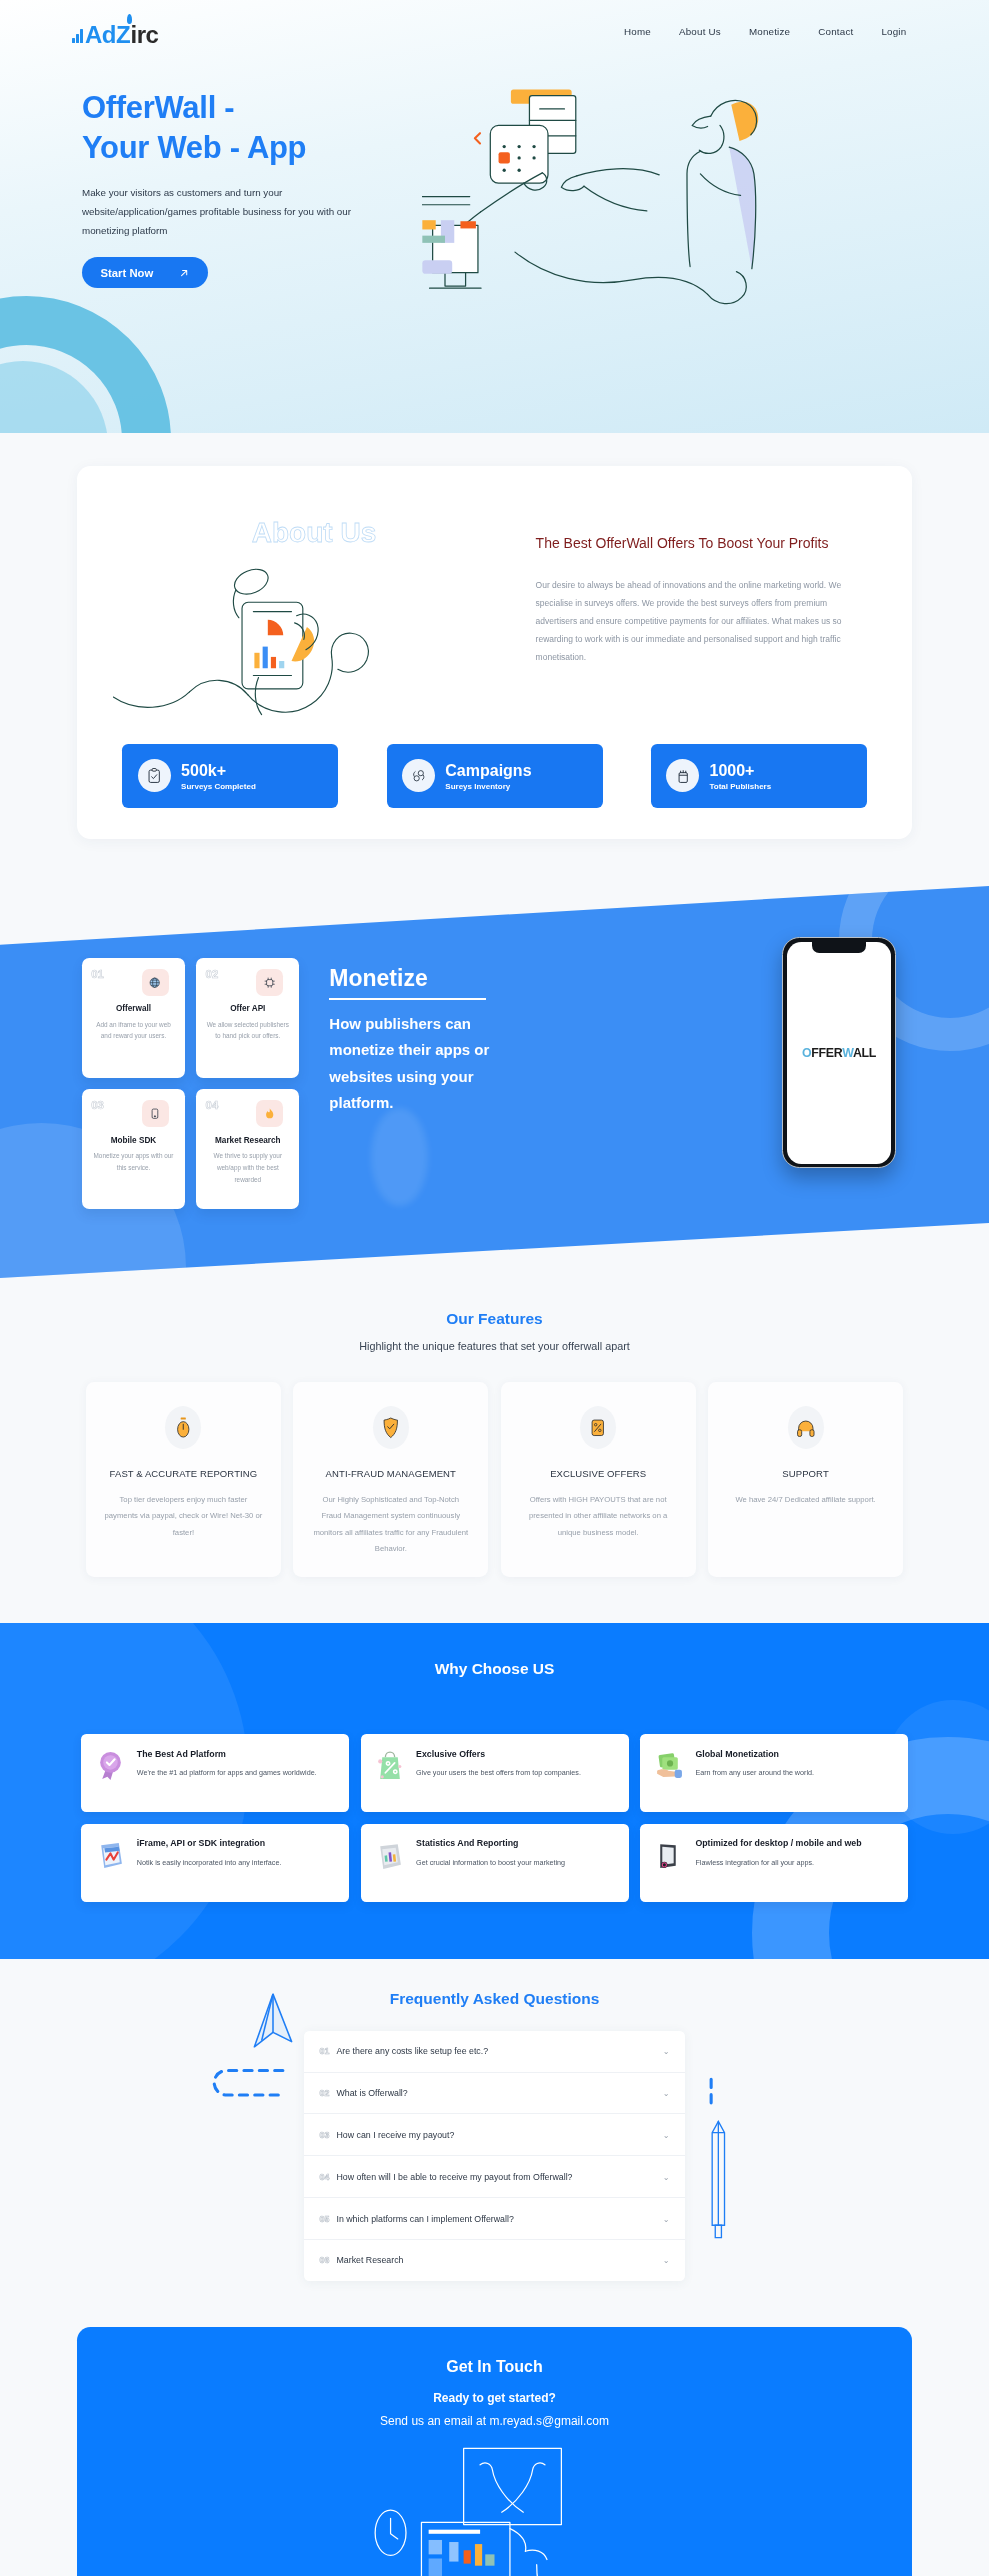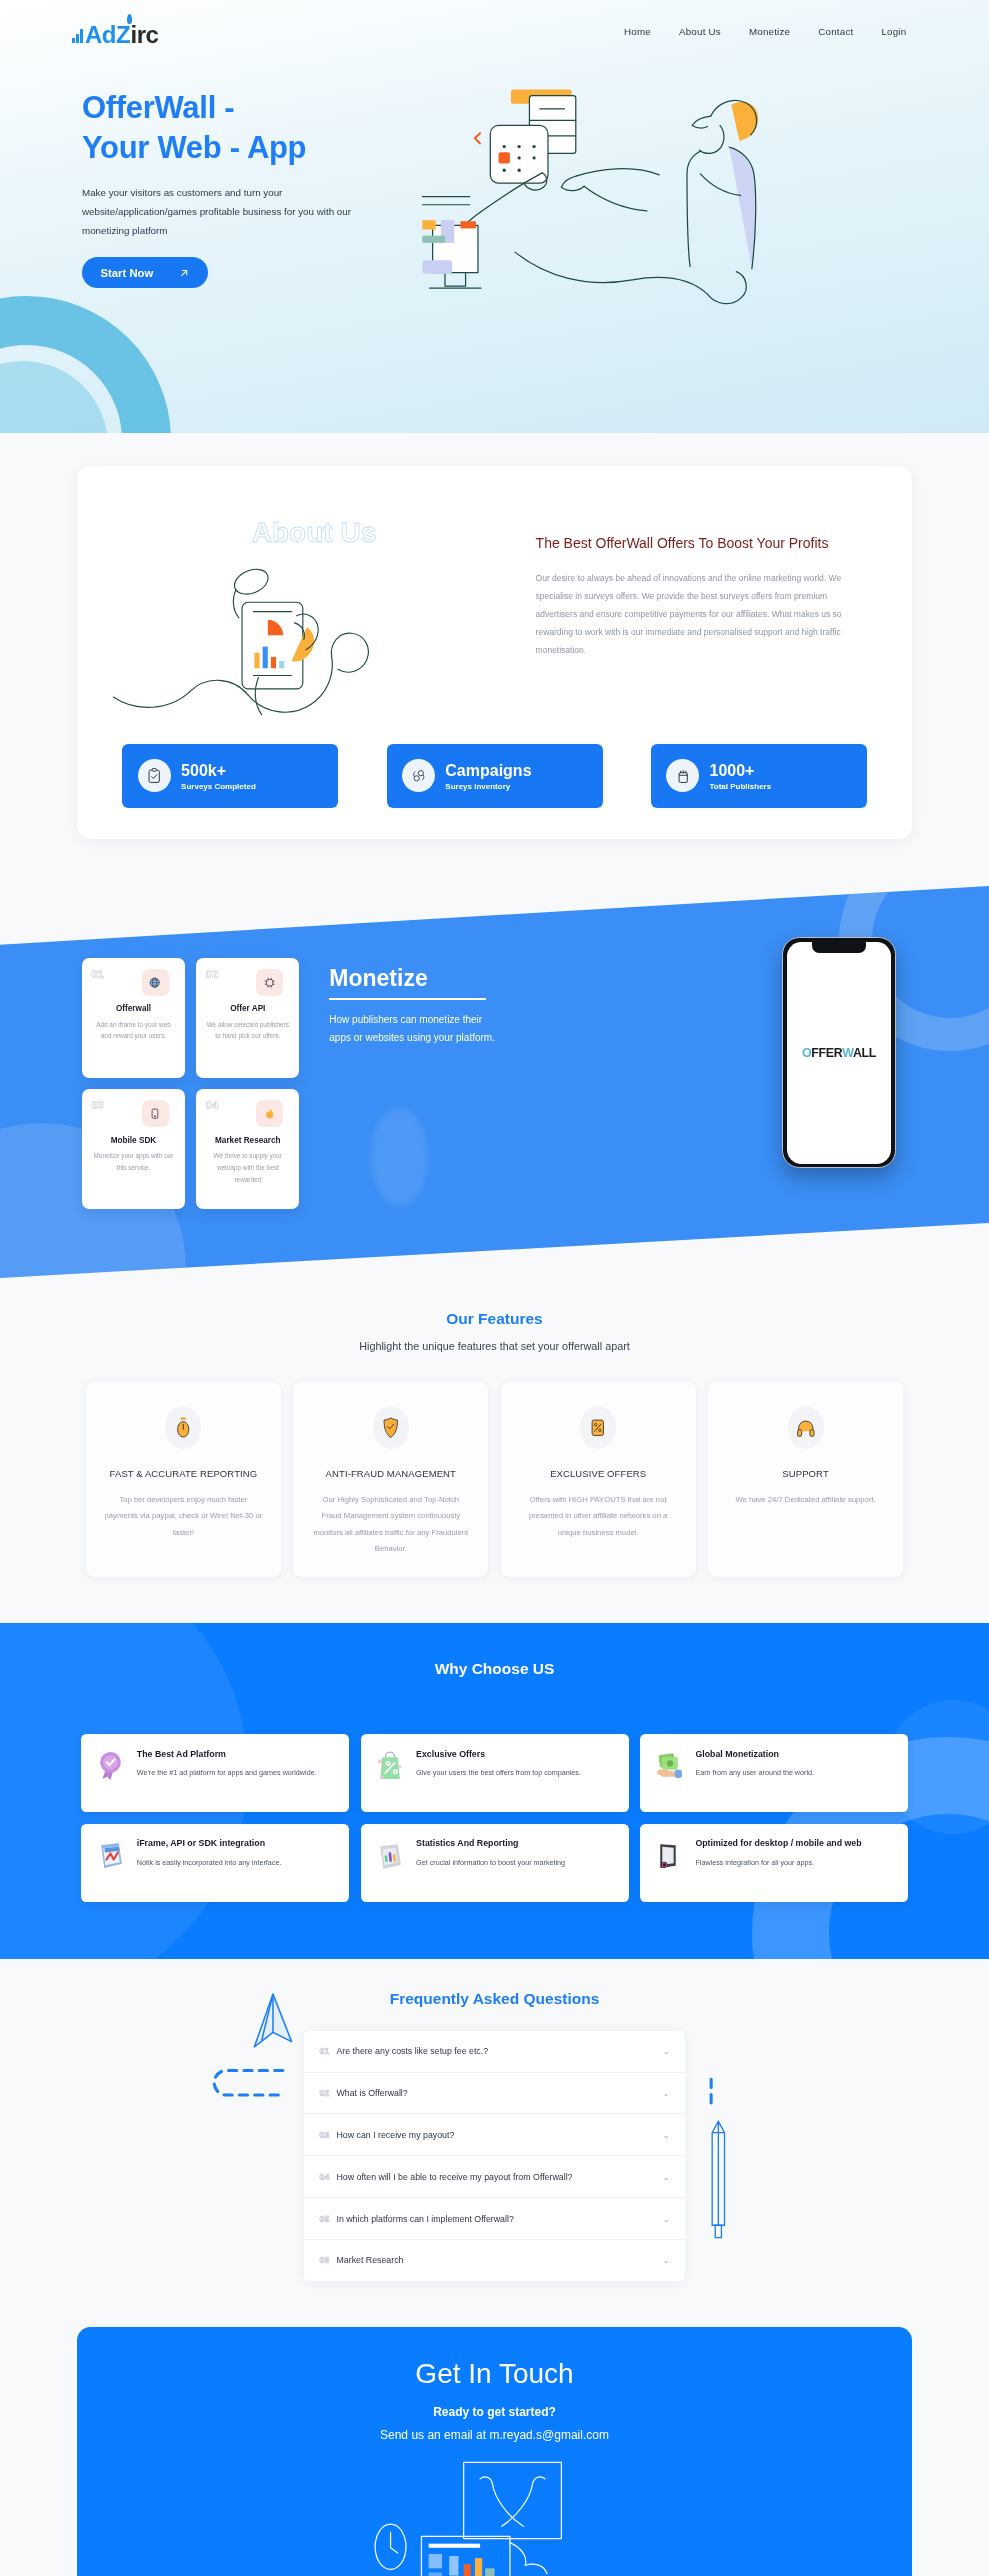--- a/index.html
+++ b/index.html
@@ -77,21 +77,21 @@
     padding:26px 36px 31px; position:relative;
   }
   .about-grid { display:flex; gap:20.6px; }
   .about-left { width:402px; position:relative; }
   .about-outline {
     font-size:28px; font-weight:800; text-align:center; margin-top:25px;
     color:transparent; -webkit-text-stroke:0.8px #bfdcf6; letter-spacing:0px;
   }
   .about-right { flex:1; padding-top:40px; padding-right:10.3px;}
   .about-h2 { font-size:14px; font-weight:400; line-height:1.62; color:#7f1d1d; max-width:309px;}
-  .about-p { margin-top:14px; font-size:8.5px; line-height:2.12; color:#8d96a3; max-width:330px;}
+  .about-p { margin-top:21px; font-size:8.5px; line-height:2.12; color:#8d96a3; max-width:330px;}
   .stats { display:flex; justify-content:space-between; margin-top:13.4px; padding:0 9.3px; }
   .stat {
     width:216px; height:64px; background:#1877f2; border-radius:6.2px;
     display:flex; align-items:center; gap:10.3px; padding:0 15.5px; color:#fff;
   }
   .stat-ic {
     width:33px;height:33px;border-radius:50%;background:#eef4fc;flex:0 0 auto;
     display:flex;align-items:center;justify-content:center;
   }
   .stat-num { font-size:16px; font-weight:800; line-height:1.2;}
@@ -120,21 +120,21 @@
   .mcard-num { font-size:11.3px; font-weight:800; color:transparent; -webkit-text-stroke:0.6px #c9cfd7; line-height:1;}
   .mcard-ibox {
     width:27px;height:27px;border-radius:7.2px;background:#fbe7e4;
     display:flex;align-items:center;justify-content:center; margin-left:auto; margin-right:7.2px;
   }
   .mcard-t { font-size:8.2px; font-weight:800; text-align:center; margin-top:8.2px; color:#171c27;}
   .mcard-d { font-size:6.4px; line-height:1.85; color:#98a0ab; text-align:center; margin-top:5.2px;}
   .mon-text { margin-left:30px; width:170px; padding-top:9.3px; color:#fff;}
   .mon-h { font-size:23px; font-weight:800; line-height:1;}
   .mon-rule { height:1.5px; background:#fff; margin:8.2px 0 11.3px; width:157px;}
-  .mon-d { font-size:10px; font-weight:400; line-height:1.75;}
+  .mon-d { font-size:15px; font-weight:700; line-height:1.75;}
   .phone-wrap { margin-left:auto; margin-right:93px; margin-top:-20.6px;}
   .phone {
     width:114px; height:231px; background:#0f1318; border-radius:17.5px; padding:3.6px;
     box-shadow:0 9.3px 20.6px rgba(0,0,0,.28);
     border:1px solid #b9c0c7;
   }
   .phone-screen {
     width:100%; height:100%; background:#fff; border-radius:14.4px; position:relative;
     display:flex; align-items:center; justify-content:center;
   }
@@ -191,21 +191,21 @@
   .plane { position:absolute; left:247px; top:32px; z-index:2;}
   .dashes { position:absolute; left:206px; top:103px; z-index:2;}
   .pencil { position:absolute; right:247px; top:118px; z-index:2;}
 
   
   .contact-wrap { background:#f7f9fb; padding:0 0 38px;}
   .contact {
     width:835px; margin:0 auto; background:#0a7cff; border-radius:13.4px;
     padding:31px 0 33px; text-align:center; color:#fff;
   }
-  .ct-h { font-size:28px; font-weight:400;}
+  .ct-h { font-size:16px; font-weight:700;}
   .ct-s1 { font-size:12px; font-weight:800; margin-top:15.5px;}
   .ct-s2 { font-size:12px; font-weight:400; margin-top:8.8px;}
 </style>
 </head>
 <body>
 
 <div class="page">
 
   <section class="hero">
     <div class="hero-ring"></div>

